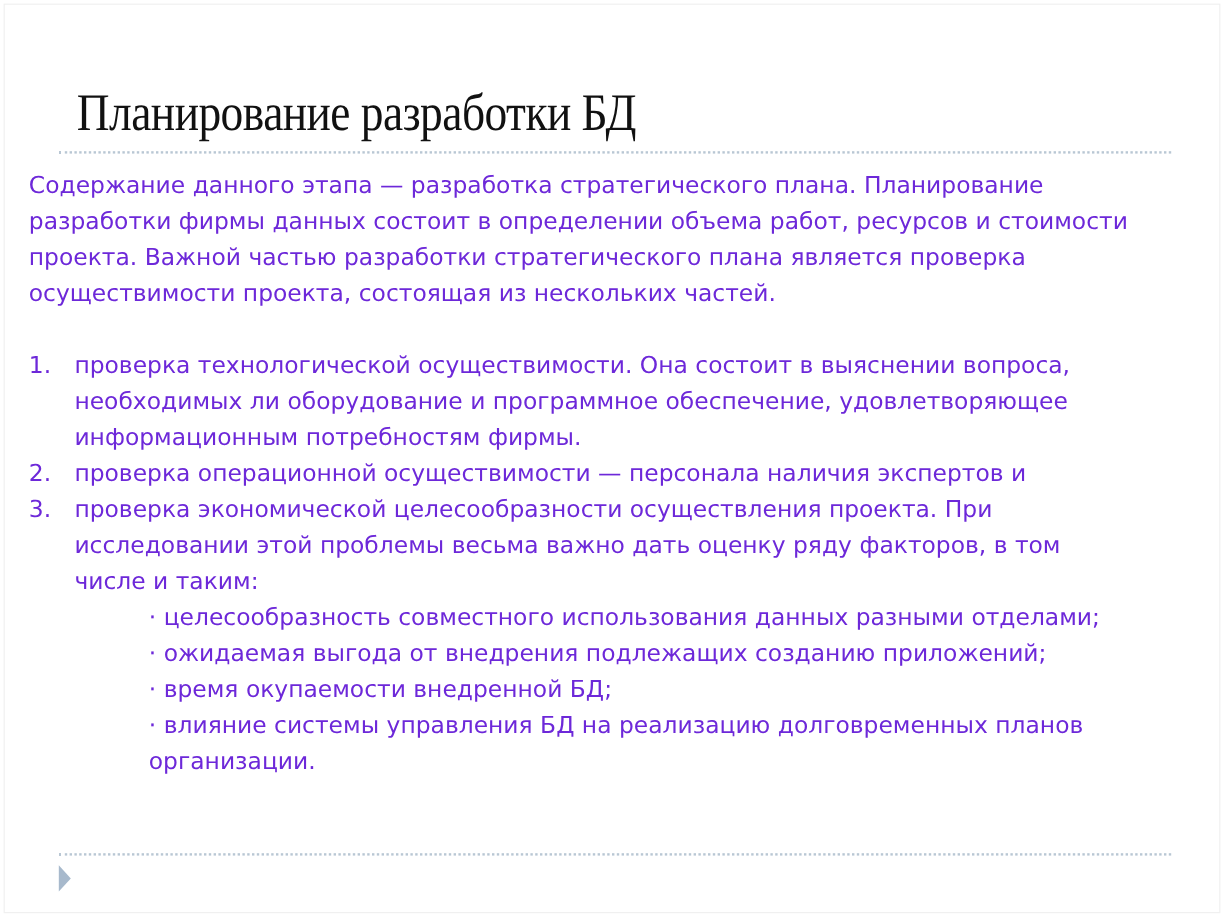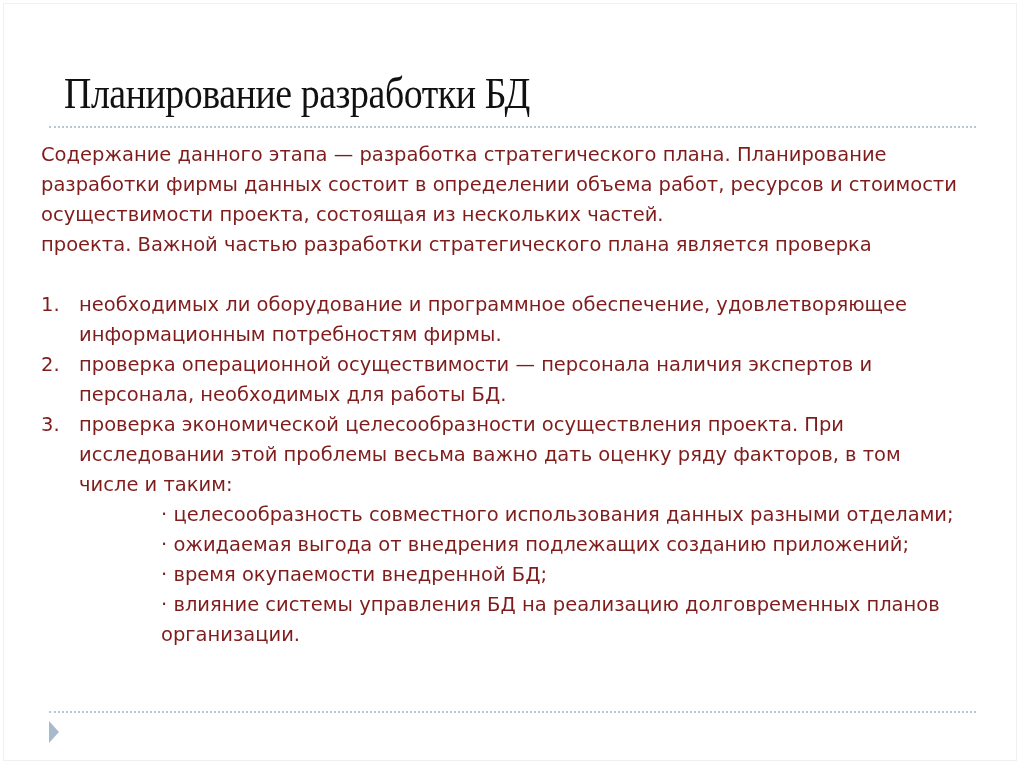--- a/index.html
+++ b/index.html
@@ -42,26 +42,26 @@
       position: absolute;
       left: 49px;
       width: 927px;
       height: 0;
       border-top: 2px dotted #b9c7d4;
     }
     .separator.top { top: 126px; }
     .separator.bottom { top: 711px; }
     .content {
       position: absolute;
-      left: 41px;
+      left: 24px;
       top: 140px;
       width: 960px;
       font-size: 19.5px;
       line-height: 30px;
-      color: #7f1d1d;
+      color: #6d28d9;
     }
     .intro {
       margin: 0;
       width: 960px;
     }
     .intro-line {
       display: block;
       white-space: nowrap;
     }
     .list {
@@ -83,21 +83,20 @@
       white-space: nowrap;
     }
     .sub-list {
       margin: 0;
       padding: 0 0 0 62px;
       list-style: none;
     }
     .sub-line {
       display: block;
       white-space: nowrap;
-      margin-left: 20px;
     }
     .nav-arrow {
       position: absolute;
       left: 49px;
       top: 721px;
       width: 0;
       height: 0;
       border-top: 11px solid transparent;
       border-bottom: 11px solid transparent;
       border-left: 10px solid #a7b9cc;
@@ -110,34 +109,34 @@
 </div>
 
 <div class="title">Планирование разработки БД</div>
 
 <div class="separator top"></div>
 
 <div class="content">
   <p class="intro">
     <span class="intro-line">Содержание данного этапа —  разработка стратегического плана. Планирование</span>
     <span class="intro-line">разработки фирмы данных состоит в определении объема работ, ресурсов и стоимости</span>
+    <span class="intro-line">проекта. Важной частью разработки стратегического плана является проверка</span>
     <span class="intro-line">осуществимости проекта, состоящая из нескольких частей.</span>
-    <span class="intro-line">проекта. Важной частью разработки стратегического плана является проверка</span>
   </p>
 
   <ol class="list">
     <li class="list-item">
       <span class="list-num">1.</span>
+      <span class="list-line">проверка технологической осуществимости. Она состоит в выяснении вопроса,</span>
       <span class="list-line">необходимых ли оборудование и программное обеспечение, удовлетворяющее</span>
       <span class="list-line">информационным потребностям фирмы.</span>
     </li>
     <li class="list-item">
       <span class="list-num">2.</span>
       <span class="list-line">проверка операционной осуществимости — персонала наличия экспертов и</span>
-      <span class="list-line">персонала, необходимых для работы БД.</span>
     </li>
     <li class="list-item">
       <span class="list-num">3.</span>
       <span class="list-line">проверка экономической целесообразности осуществления проекта. При</span>
       <span class="list-line">исследовании этой проблемы весьма важно дать оценку ряду факторов, в том</span>
       <span class="list-line">числе и таким:</span>
       <div class="sub-list">
         <span class="sub-line">· целесообразность совместного использования данных разными отделами;</span>
         <span class="sub-line">· ожидаемая выгода от внедрения подлежащих созданию приложений;</span>
         <span class="sub-line">· время окупаемости внедренной БД;</span>

